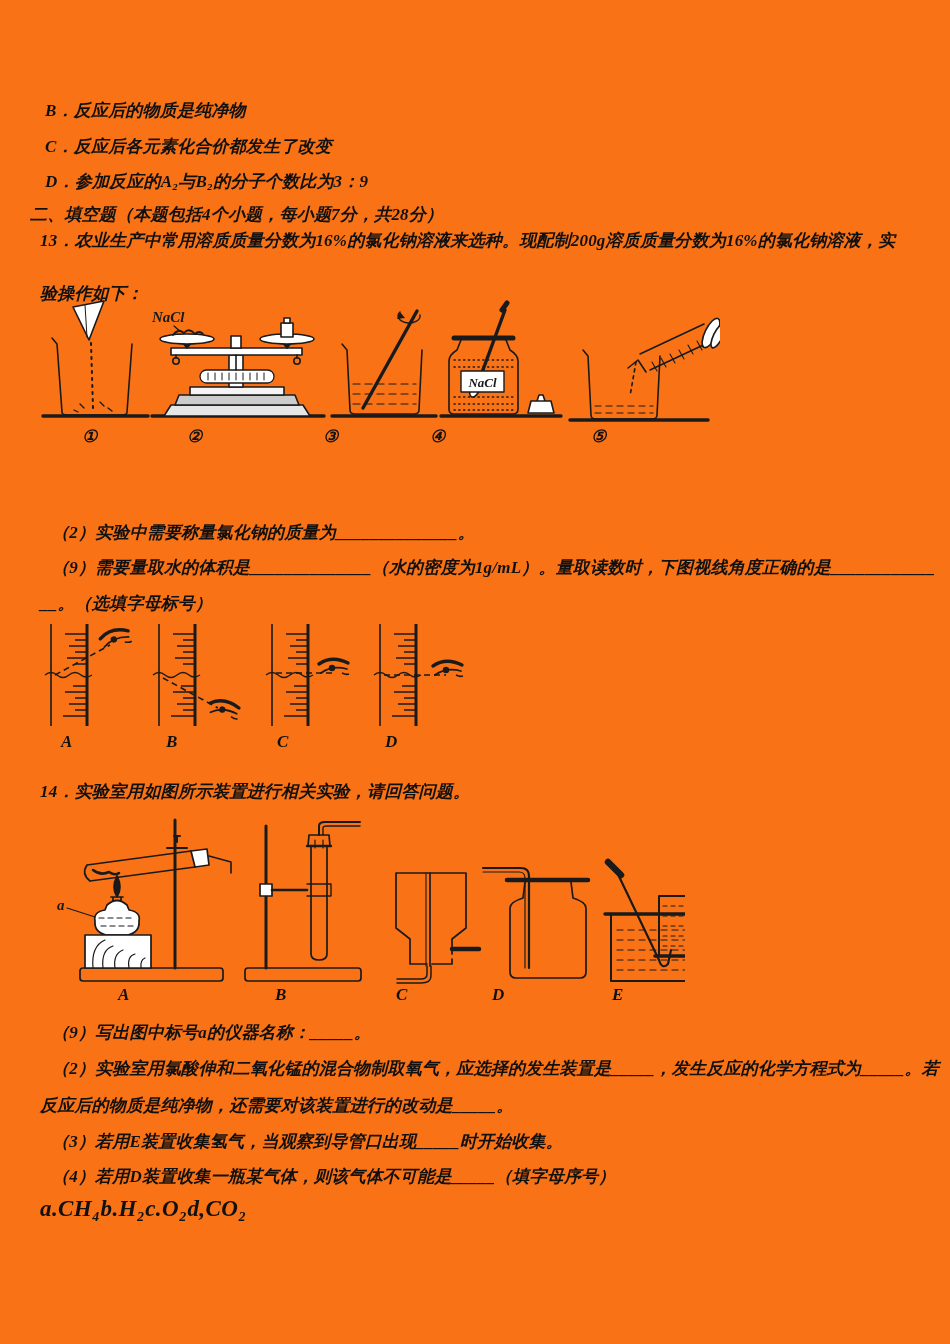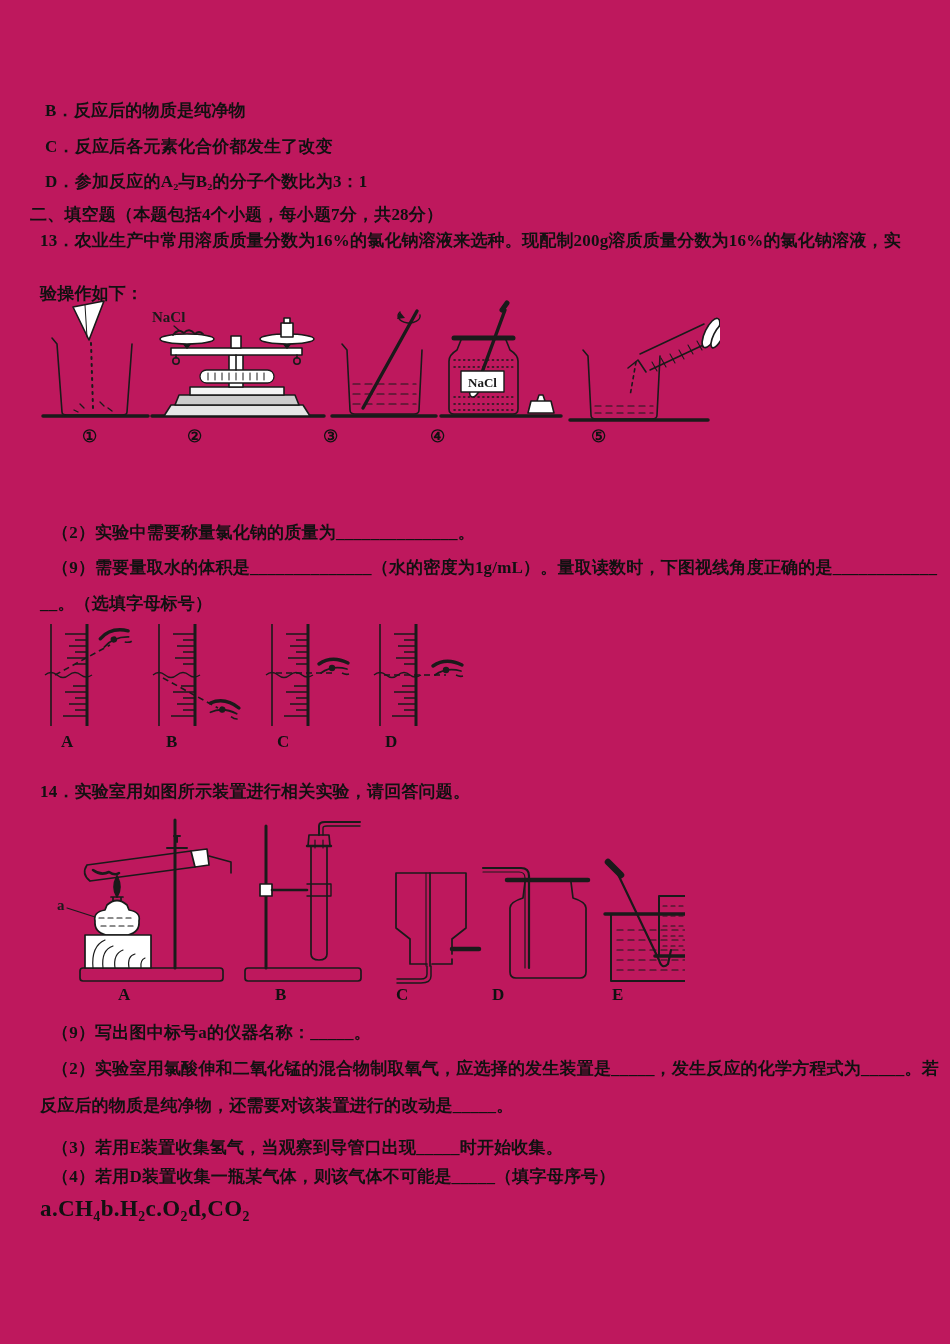--- a/index.html
+++ b/index.html
@@ -1,38 +1,38 @@
 <!DOCTYPE html>
 <html><head>
 <meta charset="utf-8">
 <title>Chemistry Exam Page</title>
 <style>
   html,body{margin:0;padding:0;background:#fff;}
   .page{
-    position:relative;width:950px;height:1344px;background:#be185d;
-    font-family:"Liberation Serif","DejaVu Serif",serif;color:#111;overflow:hidden;
+    position:relative;width:950px;height:1344px;background:#f97316;
+    font-family:"Liberation Serif","DejaVu Serif",serif;color:#111;overflow:hidden;font-style:italic;
   }
   .line{
     position:absolute;white-space:nowrap;font-size:17px;font-weight:600;
     letter-spacing:.2px;line-height:22px;color:#111;
   }
   .line.header{font-weight:700;}
   .formula{font-size:23px;font-weight:700;letter-spacing:.4px;}
   .figlabel{position:absolute;font-size:17px;font-weight:600;}
   .figsvg{position:absolute;}
   svg text{font-family:"Liberation Serif","DejaVu Serif",serif;}
 </style>
 </head>
 <body>
 
 <div class="page">
 
   <div class="line" style="left:45px;top:100px;">B．反应后的物质是纯净物</div>
   <div class="line" style="left:45px;top:136px;">C．反应后各元素化合价都发生了改变</div>
-  <div class="line" style="left:45px;top:171px;">D．参加反应的A₂与B₂的分子个数比为3：1</div>
+  <div class="line" style="left:45px;top:171px;">D．参加反应的A₂与B₂的分子个数比为3：9</div>
 
   <div class="line header" style="left:30px;top:204px;">二、填空题（本题包括4个小题，每小题7分，共28分）</div>
 
   <div class="line" style="left:40px;top:230px;text-align:center;">13．农业生产中常用溶质质量分数为16%的氯化钠溶液来选种。现配制200g溶质质量分数为16%的氯化钠溶液，实</div>
   <div class="line" style="left:40px;top:283px;">验操作如下：</div>
 
   <svg class="figsvg" style="left:40px;top:298px;" width="680" height="128" viewBox="0 0 680 128">
     <g stroke="#1a1a1a" fill="none" stroke-width="1.6" stroke-linecap="round" stroke-linejoin="round">
 
       <g>
@@ -226,17 +226,17 @@
 
   <span class="figlabel" style="left:118px;top:985px;">A</span>
   <span class="figlabel" style="left:275px;top:985px;">B</span>
   <span class="figlabel" style="left:396px;top:985px;">C</span>
   <span class="figlabel" style="left:492px;top:985px;">D</span>
   <span class="figlabel" style="left:612px;top:985px;">E</span>
 
   <div class="line" style="left:52px;top:1022px;">（9）写出图中标号a的仪器名称：_____。</div>
   <div class="line" style="left:52px;top:1058px;">（2）实验室用氯酸伸和二氧化锰的混合物制取氧气，应选择的发生装置是_____，发生反应的化学方程式为_____。若</div>
   <div class="line" style="left:40px;top:1095px;">反应后的物质是纯净物，还需要对该装置进行的改动是_____。</div>
-  <div class="line" style="left:52px;top:1131px;margin-top:6px;">（3）若用E装置收集氢气，当观察到导管口出现_____时开始收集。</div>
+  <div class="line" style="left:52px;top:1131px;">（3）若用E装置收集氢气，当观察到导管口出现_____时开始收集。</div>
   <div class="line" style="left:52px;top:1166px;">（4）若用D装置收集一瓶某气体，则该气体不可能是_____（填字母序号）</div>
   <div class="line formula" style="left:40px;top:1198px;">a.CH₄b.H₂c.O₂d,CO₂</div>
 
 </div>
 
 </body></html>

